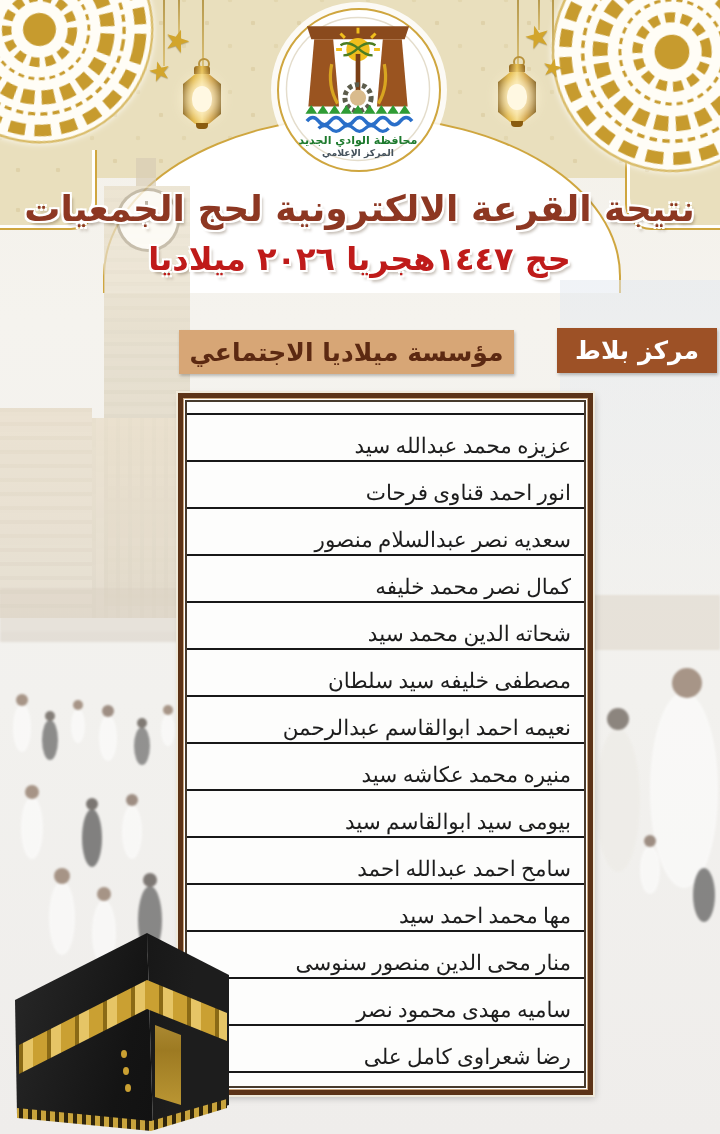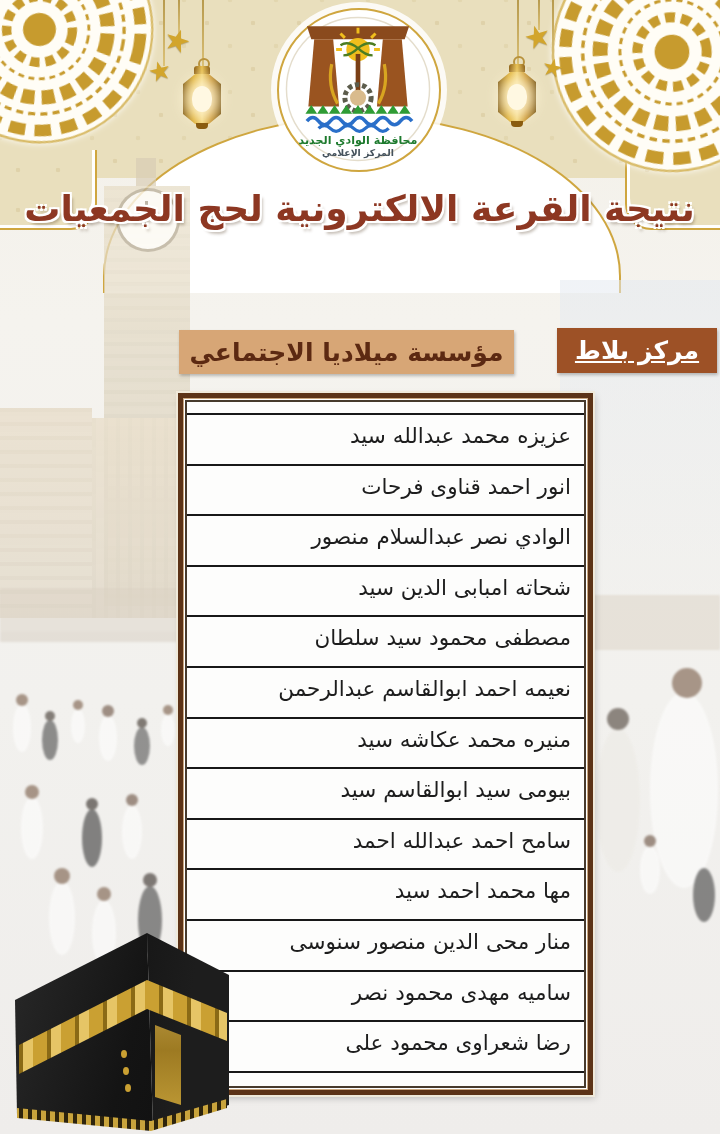--- a/index.html
+++ b/index.html
@@ -65,34 +65,34 @@
 
   
   .title{left:0;right:1px;text-align:center;font-weight:bold;direction:rtl;
          text-shadow:-2px -2px 0 #fff,2px -2px 0 #fff,-2px 2px 0 #fff,2px 2px 0 #fff,3px 4px 3px rgba(70,45,20,.30);}
   .title1{top:188px;font-size:36px;color:#8d3722;}
   .title2{top:240px;font-size:32px;color:#bf1b1a;}
 
   
   .tag{display:flex;align-items:center;justify-content:center;direction:rtl;font-weight:bold;font-size:25px;
        box-shadow:1px 2px 3px rgba(0,0,0,.25);}
-  .tag-right{left:557px;top:328px;width:160px;height:45px;background:#9d5126;color:#ffffff;text-decoration:underline;}
+  .tag-right{left:557px;top:328px;width:160px;height:45px;background:#9d5126;color:#ffffff;}
   .tag-left{left:179px;top:330px;width:335px;height:44px;background:#d7a676;color:#5c2912;}
 
   
   .table-wrap{left:178px;top:393px;width:415px;height:702px;background:#fff;
        border:5px solid #5c3317;box-sizing:border-box;
        box-shadow:0 0 0 2px rgba(240,234,218,.95),2px 3px 7px rgba(0,0,0,.22),inset 0 0 0 1px #caa77f;}
   .table-inner{position:absolute;inset:2px;border:2px solid #473a2c;background:#fdfdfc;
        display:flex;flex-direction:column;}
   .tspacer{flex:0 0 11px;}
   .tspacer.bottom{flex:0 0 13px;border-top:2px solid #181818;}
   .rows{flex:1 1 auto;display:flex;flex-direction:column;}
-  .trow{flex:1 1 auto;border-top:2px solid #181818;display:flex;align-items:flex-start;direction:rtl;
-        padding:8px 13px;box-sizing:border-box;}
+  .trow{flex:1 1 auto;border-top:2px solid #181818;display:flex;align-items:flex-end;direction:rtl;
+        padding:1px 13px;box-sizing:border-box;font-family:Liberation Serif, serif;}
   .tname{font-size:21.5px;color:#1d1d1d;white-space:nowrap;}
 
   
   .kaaba{left:5px;top:925px;width:228px;height:209px;}
   .kface{position:absolute;inset:0;}
   .k-left{background:linear-gradient(105deg,#2a2a2a 0%,#141414 55%,#0e0e0e 100%);
           clip-path:polygon(10px 75px,142px 8px,148px 202px,12px 190px);}
   .k-right{background:linear-gradient(100deg,#090909,#1d1d1d 75%);
           clip-path:polygon(142px 8px,224px 50px,224px 180px,148px 202px);}
   .k-band{position:absolute;inset:0;
@@ -228,42 +228,46 @@
   <span class="star" style="left:542px;top:56px;font-size:24px;transform:rotate(12deg)">★</span>
   <div class="lantern" style="left:498px;top:60px">
     <div class="lan-ring"></div>
       <div class="lan-cap"></div>
       <div class="lan-body"></div>
       <div class="lan-win"></div>
       <div class="lan-foot"></div>
   </div>
 
   <div class="abs title title1">نتيجة القرعة الالكترونية لحج الجمعيات</div>
+  <div class="abs title title2">حج ١٤٤٧هجريا ٢٠٢٦ ميلاديا</div>
 
   <div class="abs tag tag-right">مركز بلاط</div>
   <div class="abs tag tag-left">مؤسسة ميلاديا الاجتماعي</div>
 
   <div class="abs table-wrap">
     <div class="table-inner">
       <div class="tspacer top"></div>
       <div class="rows">
           <div class="trow">
           <span class="tname">عزيزه محمد عبدالله سيد</span>
         </div>
           <div class="trow">
           <span class="tname">انور احمد قناوى فرحات</span>
         </div>
           <div class="trow">
-          <span class="tname">الوادي نصر عبدالسلام منصور</span>
-        </div>
-          <div class="trow">
-          <span class="tname">شحاته امبابى الدين سيد</span>
-        </div>
-          <div class="trow">
-          <span class="tname">مصطفى محمود سيد سلطان</span>
+          <span class="tname">سعديه نصر عبدالسلام منصور</span>
+        </div>
+          <div class="trow">
+          <span class="tname">كمال نصر محمد خليفه</span>
+        </div>
+          <div class="trow">
+          <span class="tname">شحاته الدين محمد سيد</span>
+        </div>
+          <div class="trow">
+          <span class="tname">مصطفى خليفه سيد سلطان</span>
         </div>
           <div class="trow">
           <span class="tname">نعيمه احمد ابوالقاسم عبدالرحمن</span>
         </div>
           <div class="trow">
           <span class="tname">منيره محمد عكاشه سيد</span>
         </div>
           <div class="trow">
           <span class="tname">بيومى سيد ابوالقاسم سيد</span>
         </div>
@@ -273,21 +277,21 @@
           <div class="trow">
           <span class="tname">مها محمد احمد سيد</span>
         </div>
           <div class="trow">
           <span class="tname">منار محى الدين منصور سنوسى</span>
         </div>
           <div class="trow">
           <span class="tname">ساميه مهدى محمود نصر</span>
         </div>
           <div class="trow">
-          <span class="tname">رضا شعراوى محمود على</span>
+          <span class="tname">رضا شعراوى كامل على</span>
         </div>
         </div>
       <div class="tspacer bottom"></div>
     </div>
   </div>
 
   <div class="abs kaaba">
     <div class="kface k-left"></div>
     <div class="kface k-right"></div>
     <div class="k-band kb-left"></div>

